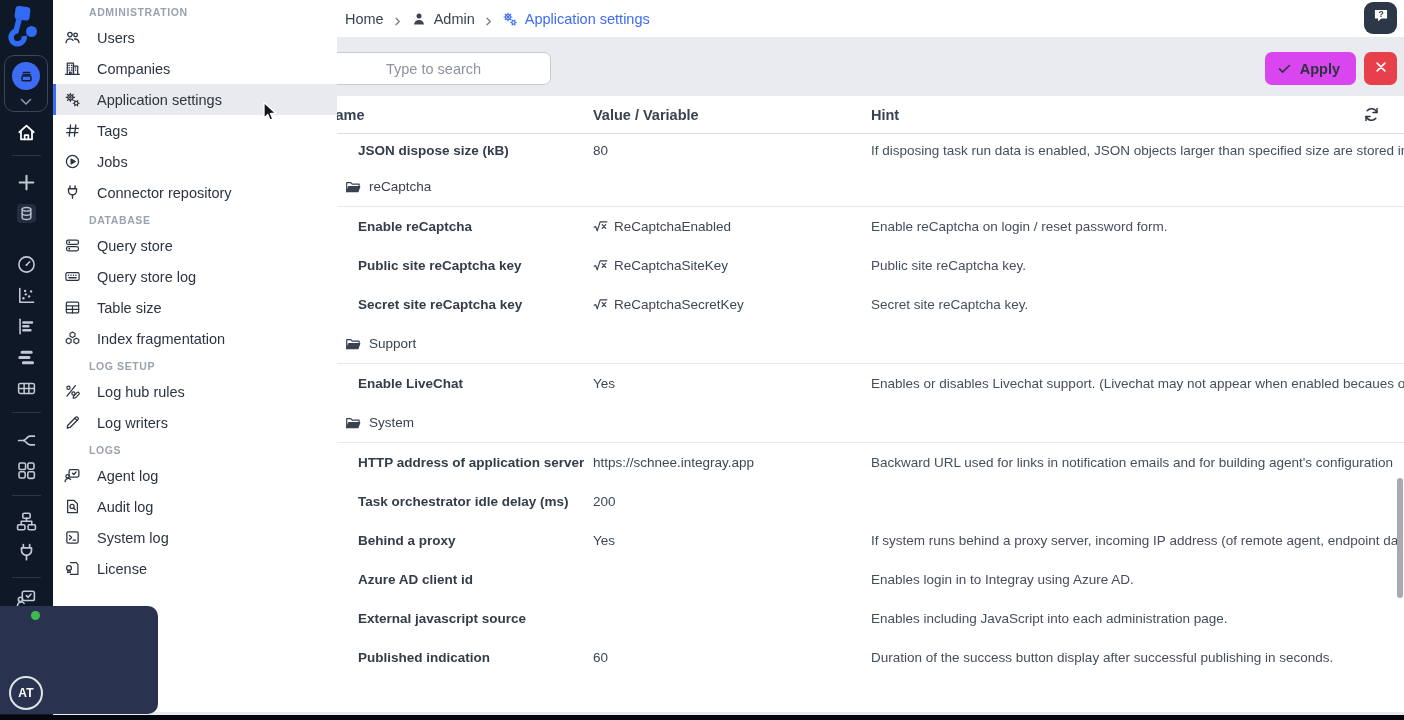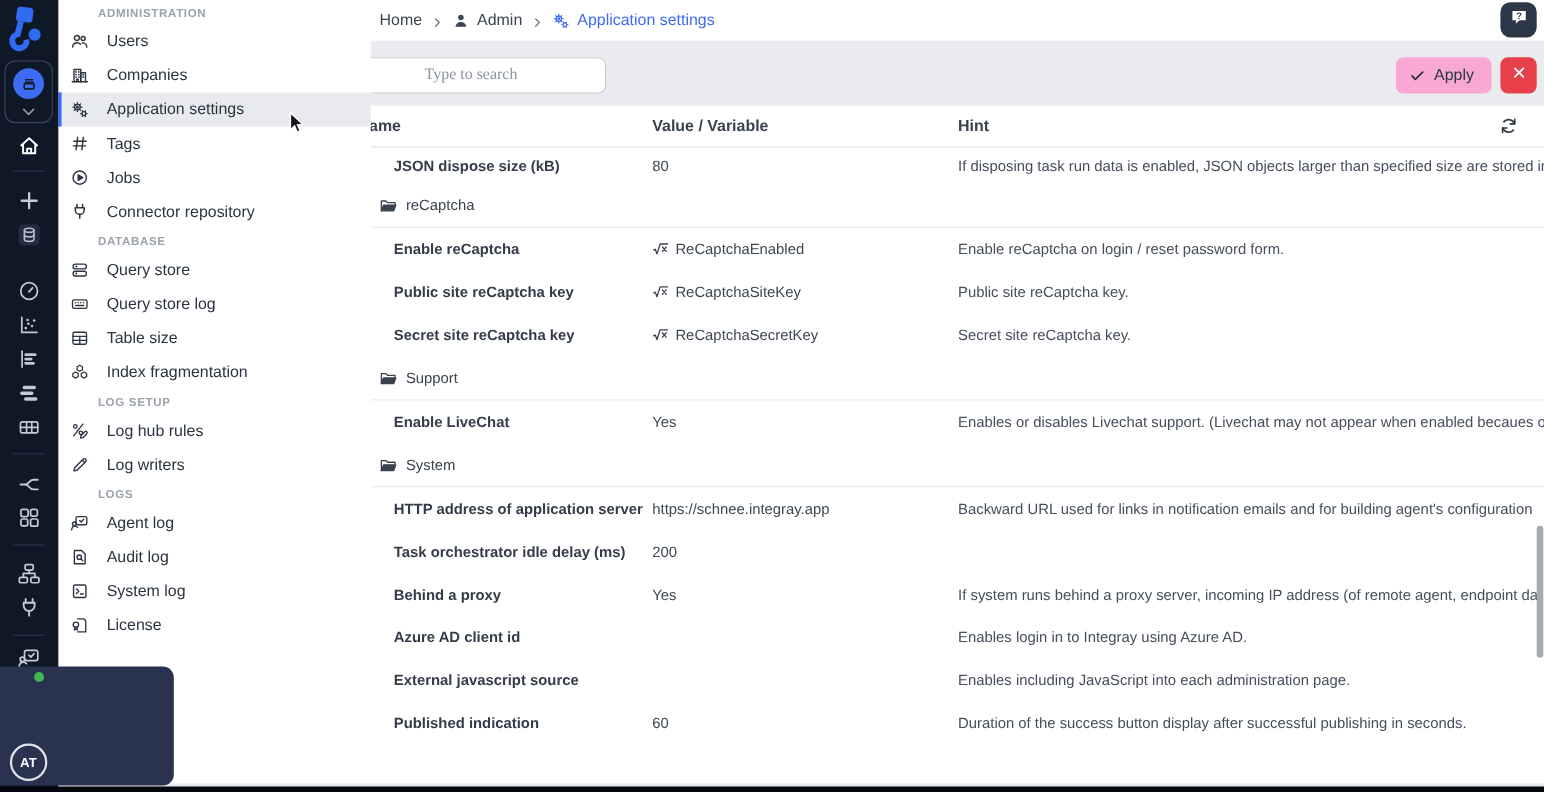--- a/index.html
+++ b/index.html
@@ -47,23 +47,23 @@
   .crumb.active .c-ic{color:var(--accent);}
   .crumb-sep{width:11px;height:11px;color:#717a87;}
   .crumb-sep svg{width:100%;height:100%;}
   .chat-btn{position:absolute;top:2px;right:7px;width:33px;height:32px;background:#2c3847;border-radius:9px;cursor:pointer;display:flex;align-items:center;justify-content:center;}
   .chat-btn svg{width:18px;height:18px;}
 
   
   .search-box{position:absolute;left:10px;top:52px;width:233px;height:33px;background:#fff;border:1px solid #c6cbd2;border-radius:7px;box-sizing:border-box;display:flex;align-items:center;}
   .search-ic{width:15px;height:15px;margin:0 9px 0 11px;color:#252d38;}
   .search-ic svg{width:100%;height:100%;}
-  .search-box input{border:none;outline:none;background:transparent;font-size:14.5px;color:#333c48;width:180px;font-family:Liberation Serif, serif;margin-left:45px;}
+  .search-box input{border:none;outline:none;background:transparent;font-size:14.5px;color:#333c48;width:180px;font-family:Liberation Sans, sans-serif;margin-left:45px;}
   .search-box input::placeholder{color:#8b93a0;}
-  .apply-btn{position:absolute;top:52px;right:48px;height:33px;padding:0 16px 0 12px;background:#f9a8d4;border-radius:7px;display:flex;align-items:center;gap:8px;cursor:pointer;font-size:14.5px;font-weight:400;color:#2b3440;}
+  .apply-btn{position:absolute;top:52px;right:48px;height:33px;padding:0 16px 0 12px;background:#d946ef;border-radius:7px;display:flex;align-items:center;gap:8px;cursor:pointer;font-size:14.5px;font-weight:700;color:#2b3440;}
   .apply-btn .b-ic{width:15px;height:15px;color:#2b3440;}
   .apply-btn .b-ic svg{width:100%;height:100%;}
   .close-btn{position:absolute;top:52px;right:7px;width:33px;height:33px;background:var(--danger);border-radius:7px;display:flex;align-items:center;justify-content:center;cursor:pointer;color:#fff;}
   .close-btn svg{width:14px;height:14px;}
 
   
   .tablecard{position:absolute;left:2px;top:96px;right:0;height:616px;background:#fff;border-radius:10px 0 0 10px;overflow:hidden;}
   .thead{display:flex;align-items:center;height:37px;padding-left:15px;border-bottom:1px solid #dcdfe4;position:relative;}
   .thead .h{font-size:14.5px;font-weight:600;color:#39424f;}
   .h-name{width:268px;}

